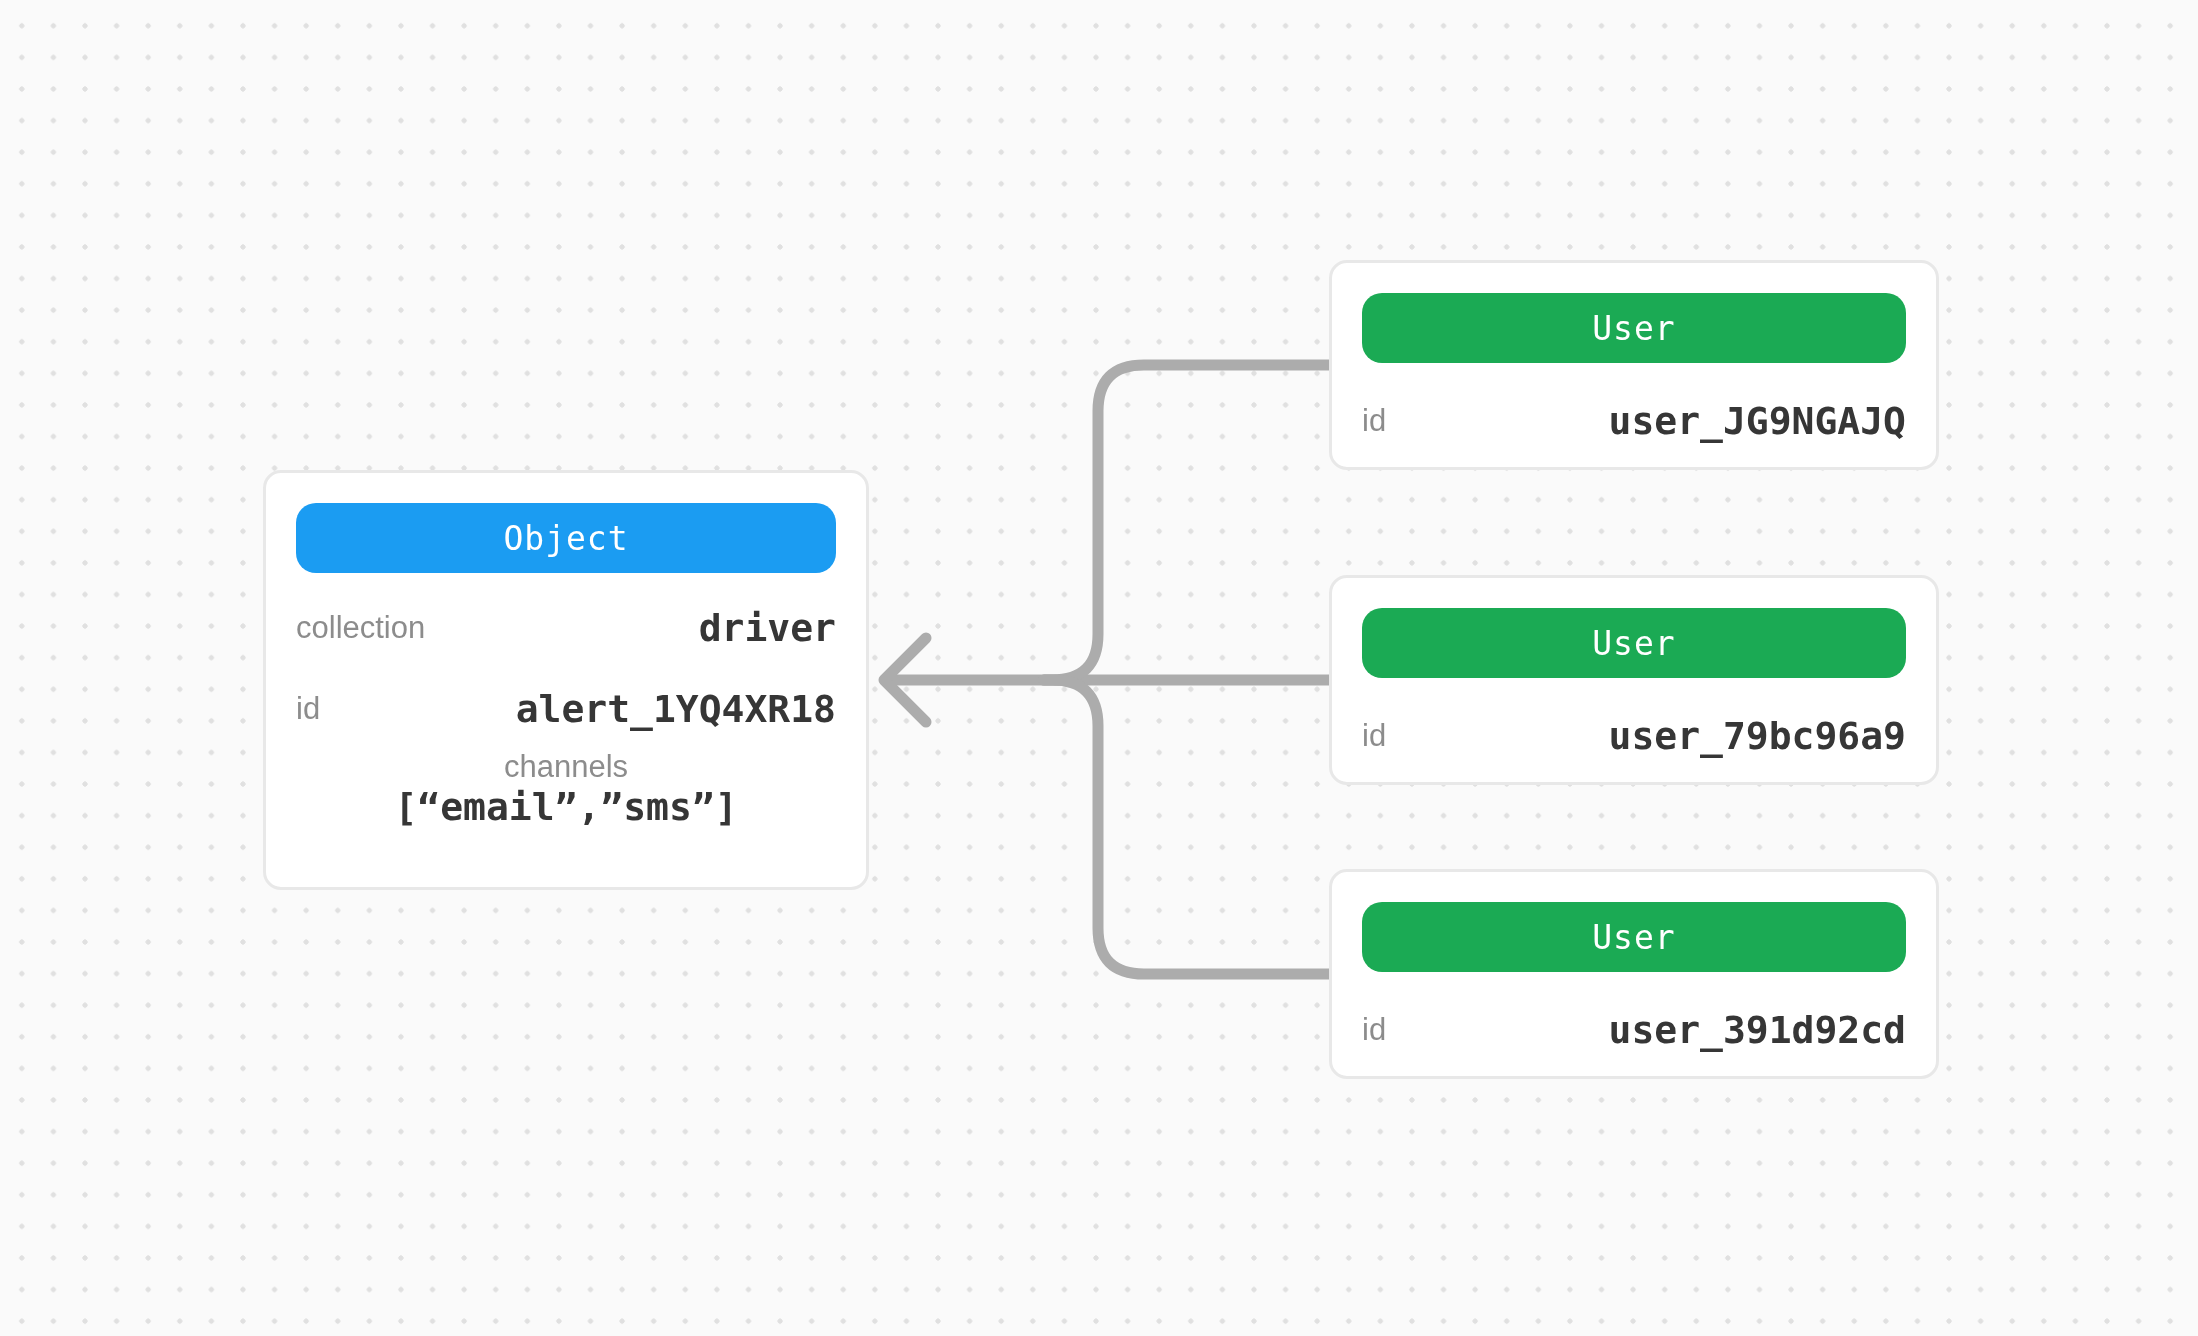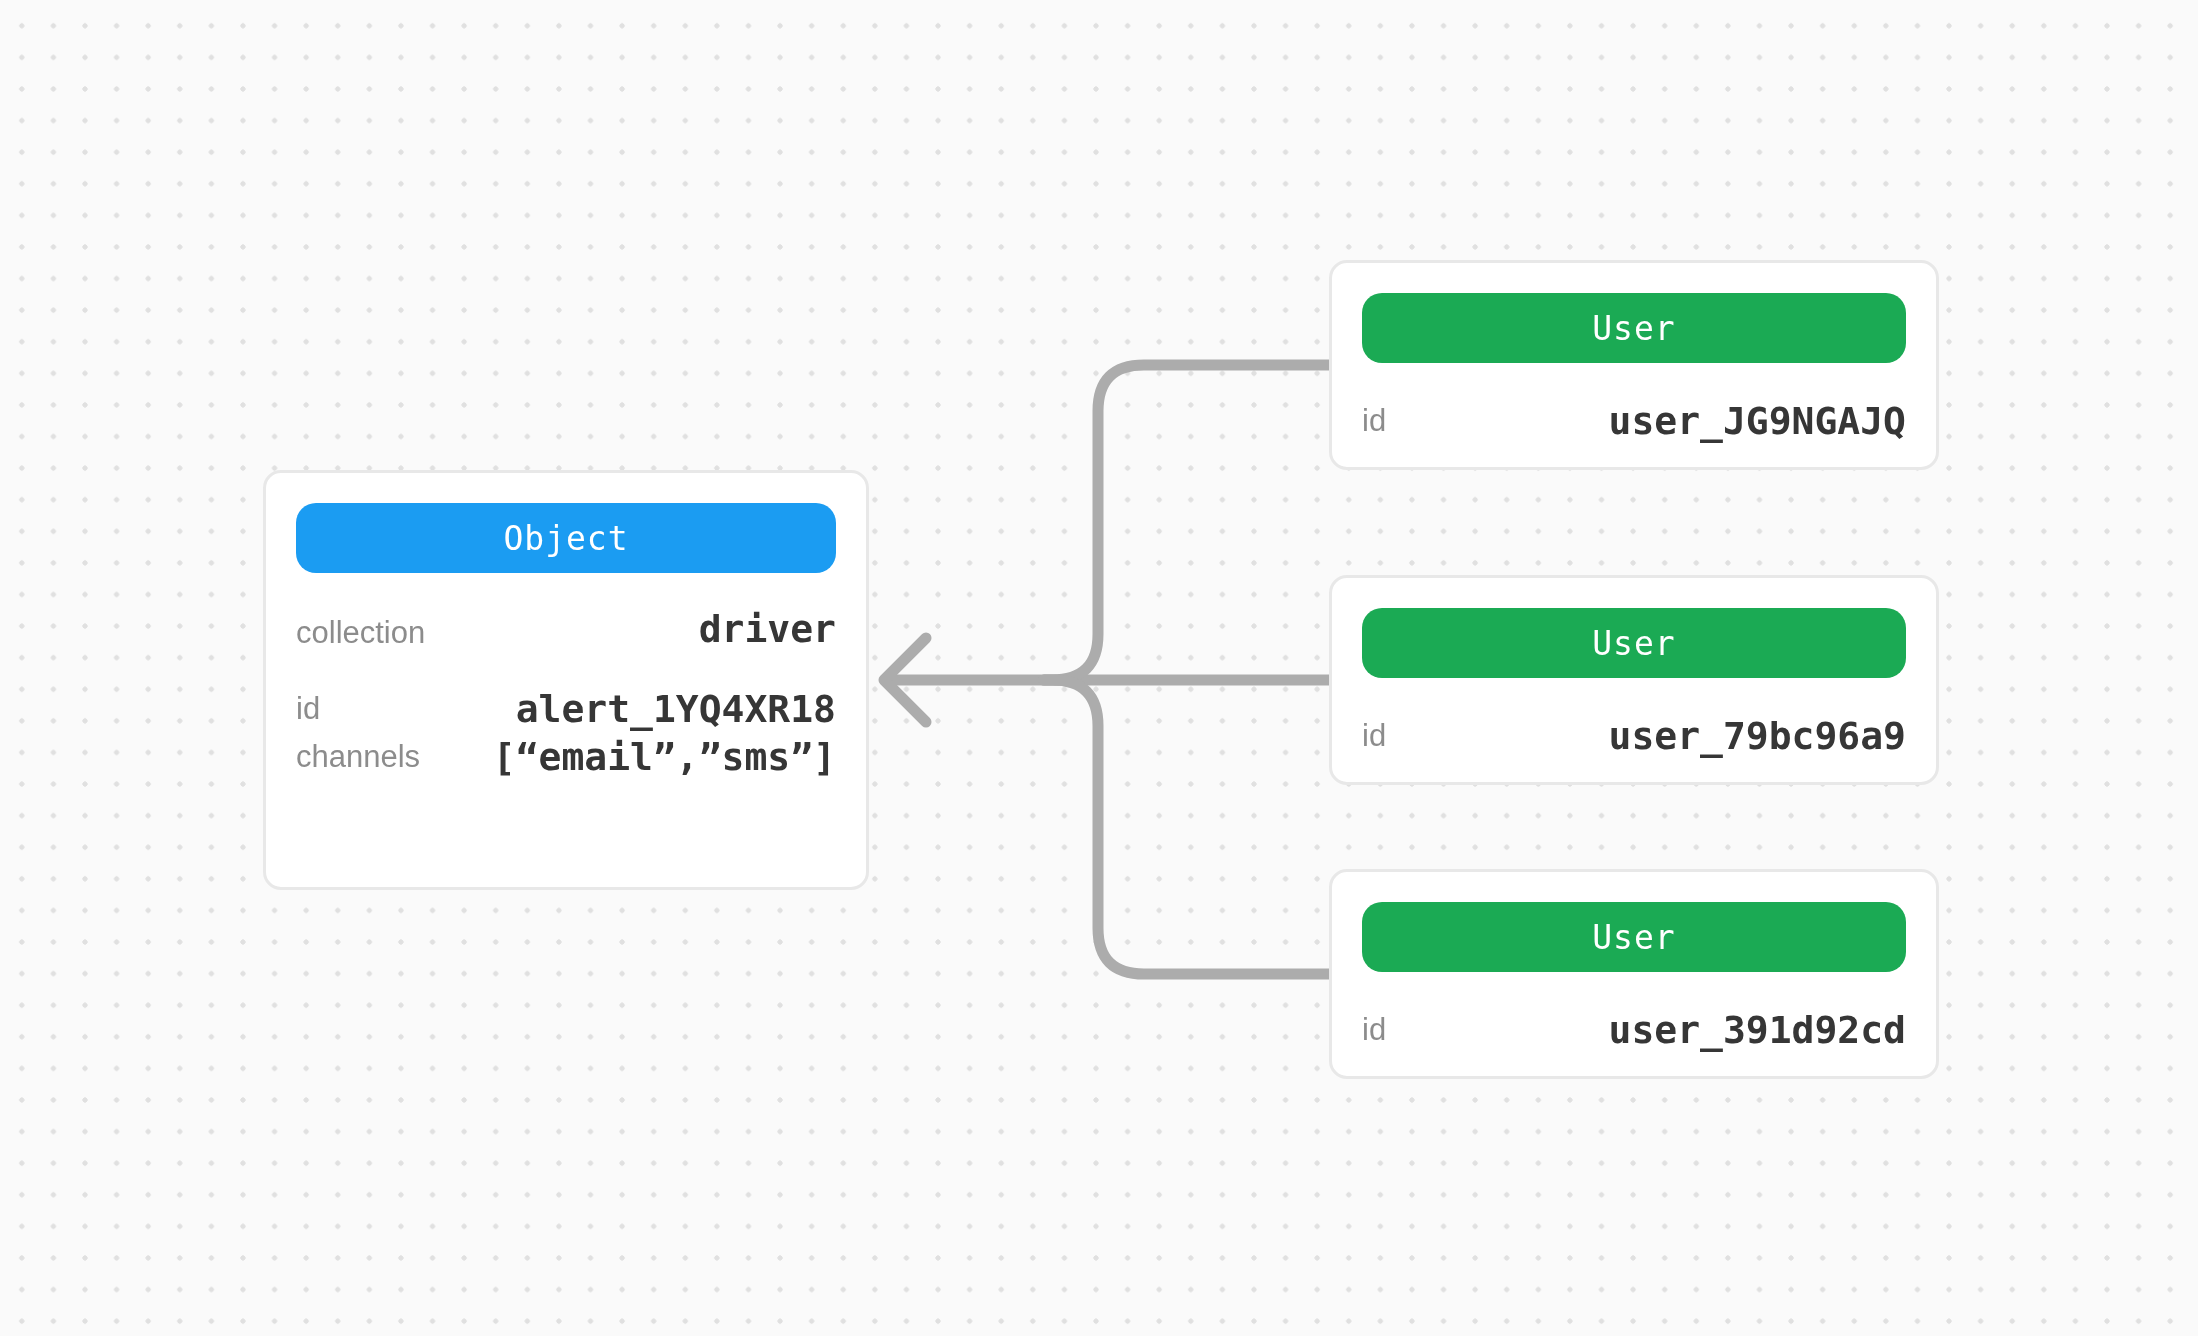--- a/index.html
+++ b/index.html
@@ -30,23 +30,23 @@
     color:var(--header-text);
     font-family:"DejaVu Sans Mono", monospace;
     font-size:33px; font-weight:500; letter-spacing:1px;
   }
   .object .card-header{background:var(--object-header);text-align:right;}
   .user .card-header{background:var(--user-header);}
   .row{
     display:flex; justify-content:space-between; align-items:center;
     height:48px;
   }
-  .row-collection{margin-top:32px; height:46px;align-items:flex-end;}
+  .row-collection{margin-top:32px; height:46px;}
   .row-id{margin-top:34px;}
-  .row-tight{margin-top:0;}
+  .row-tight{margin-top:16px;flex-direction:column;}
   .field-label{
     color:var(--label-text); font-size:31px; font-weight:400;
   }
   .field-value{
     color:var(--value-text);
     font-family:"DejaVu Sans Mono", monospace;
     font-size:38px; font-weight:600;
     white-space:pre;
   }
   .object{left:263px; top:470px; width:606px; height:420px;}

